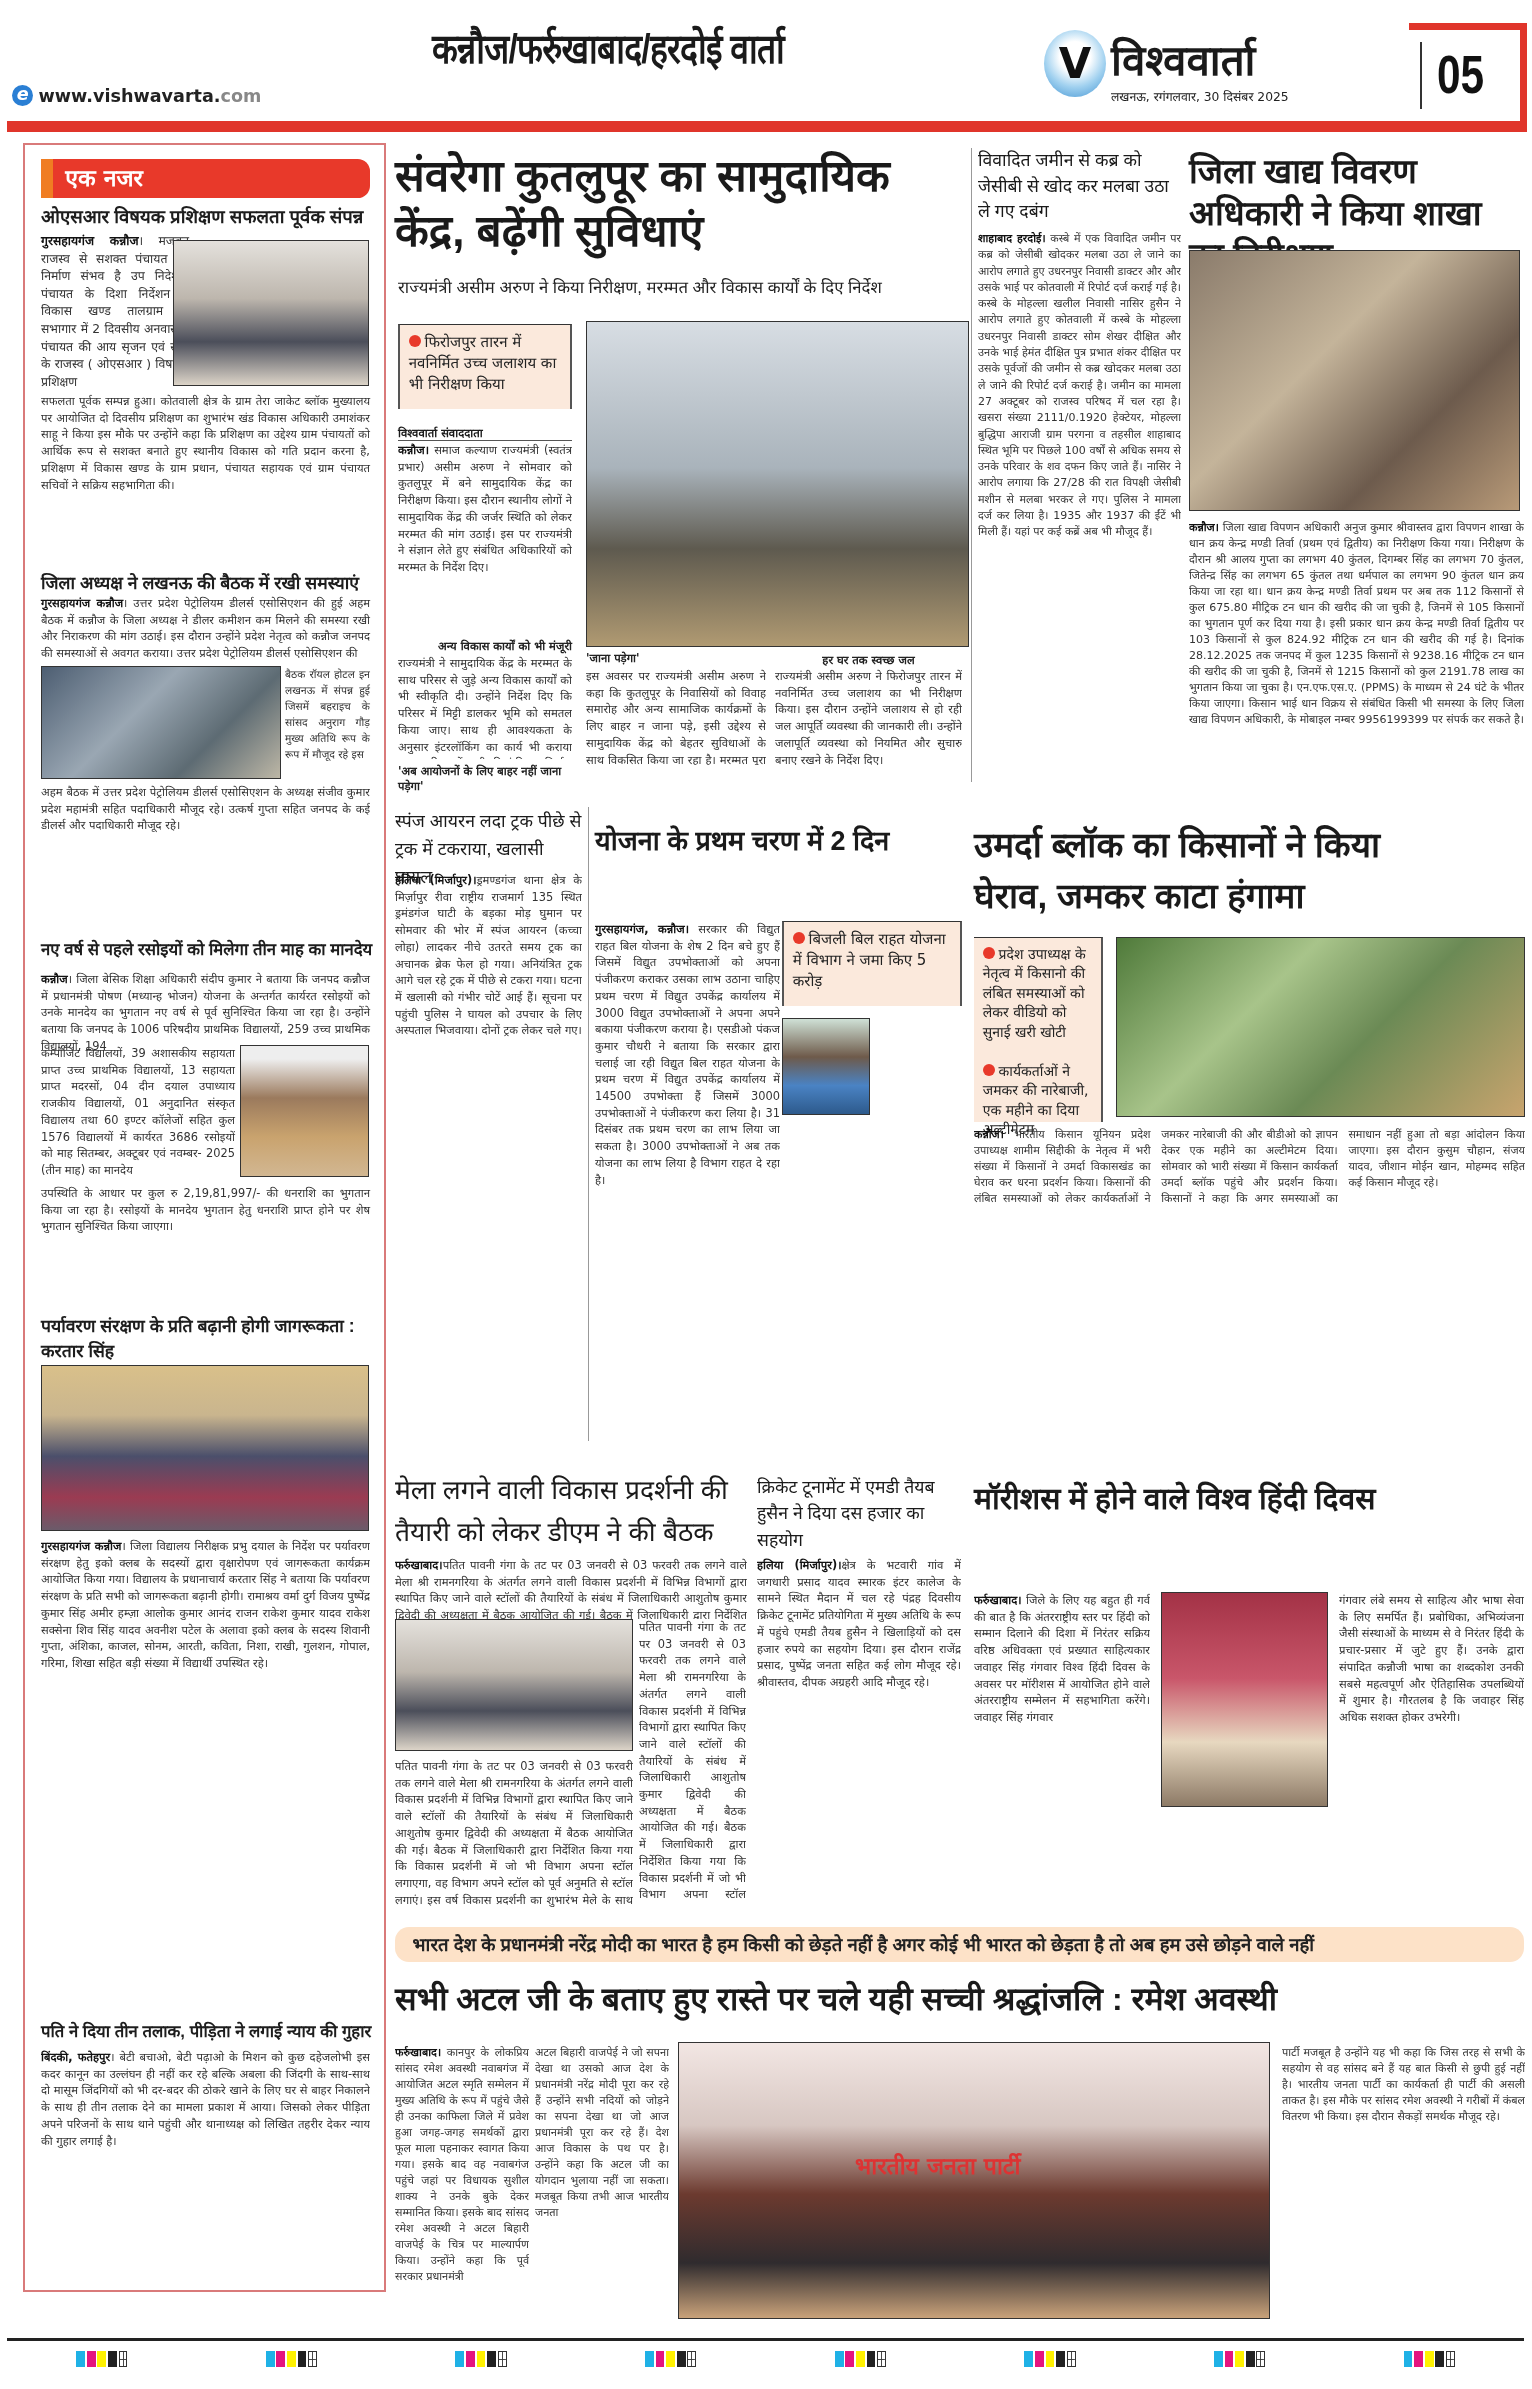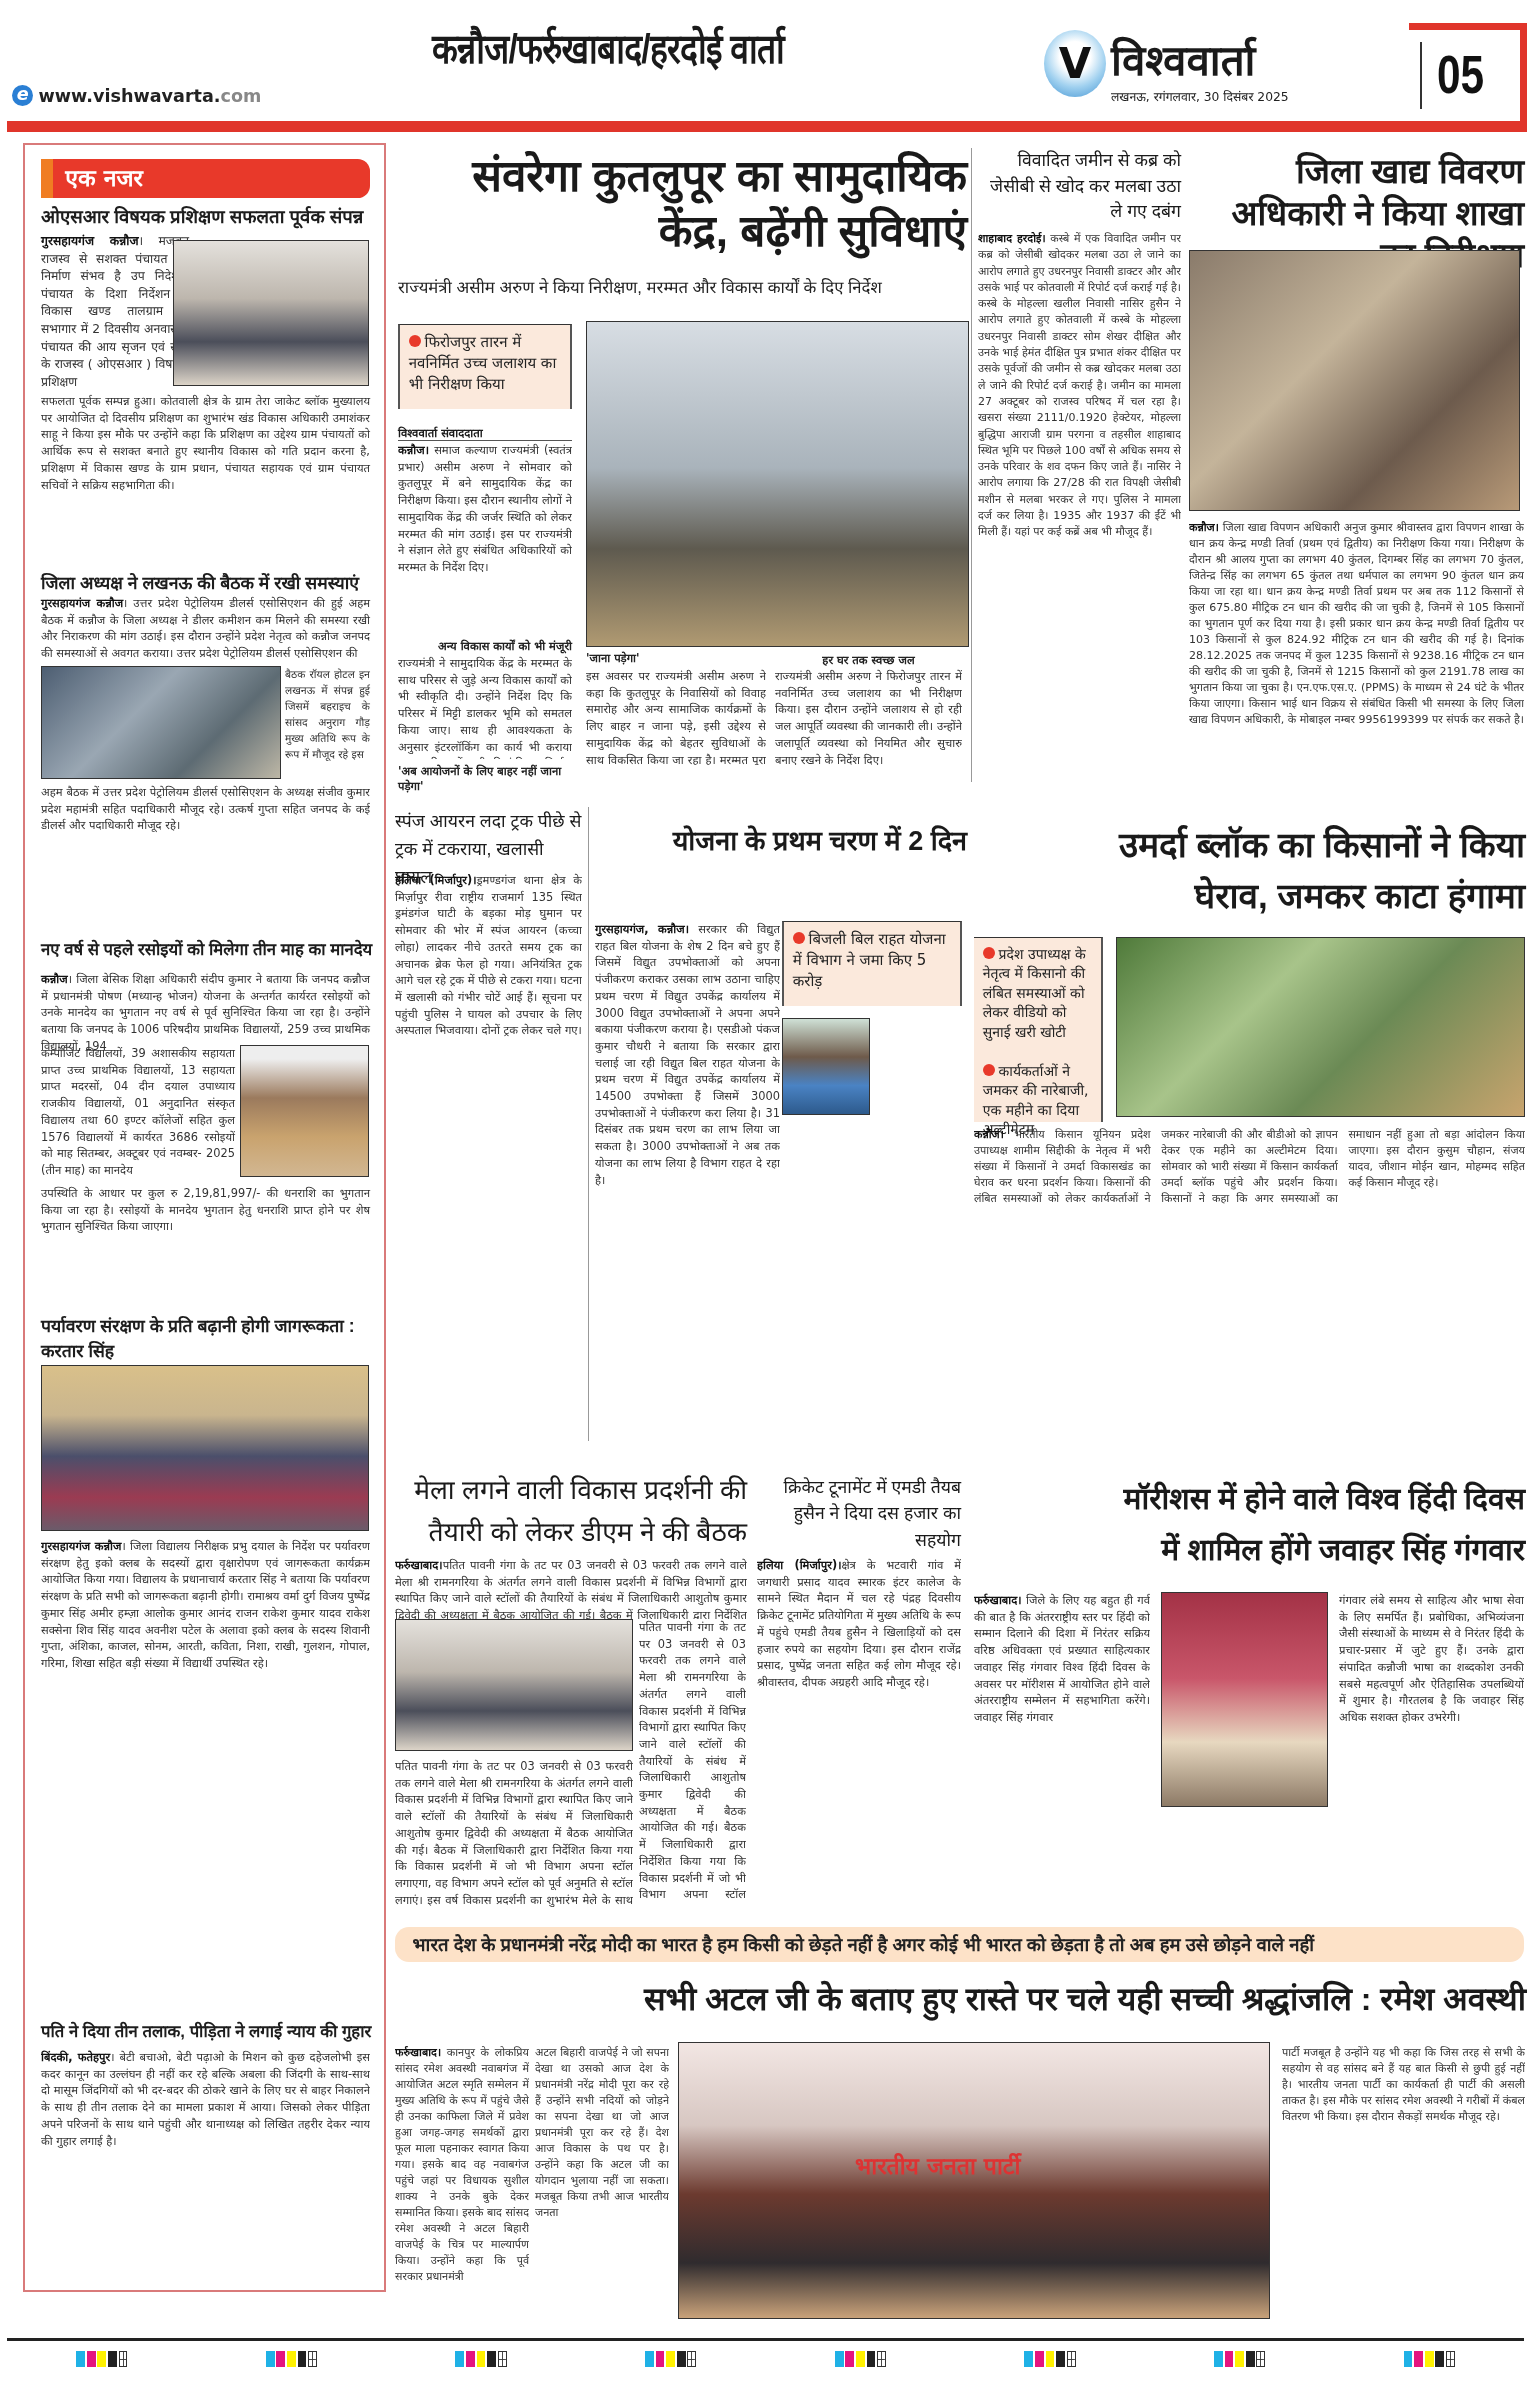--- a/index.html
+++ b/index.html
@@ -21,21 +21,21 @@
 .h-left{font-weight:bold;color:#1d1d1d;font-size:19.4px;line-height:25px;font-family:"Liberation Sans",sans-serif}
 .body{font-size:11.4px;line-height:16.7px;color:#333;text-align:justify}
 .body b{color:#111}
 .photo{background:linear-gradient(135deg,#8a7b6b,#c4b49a 40%,#6d5b4d 70%,#b89a78);border:1.8px solid #333}
 .photo.blue{background:linear-gradient(135deg,#4d5e72,#9aa7b3 40%,#5d6b73 70%,#bdb7a6)}
 .photo.green{background:linear-gradient(135deg,#4f7a3a,#a8c48a 35%,#6b8a55 60%,#c8a46e)}
 .photo.sky{background:linear-gradient(180deg,#d7dde3,#a9b3bb 45%,#5e5a4f 70%,#b09a72)}
 .photo.red{background:linear-gradient(180deg,#a33246,#c9566a 40%,#e7d8c0 70%,#8d7a66)}
 .photo.hall{background:linear-gradient(180deg,#e4e1dc,#bdb6ad 40%,#4b4e5a 70%,#dcd4c8)}
 .photo.stage{background:linear-gradient(180deg,#f2e6e3,#d7c7c2 30%,#6c3a2f 55%,#2f2b2e 80%,#c9a27a)}
-.big-h{font-weight:bold;color:#1a1a1a;font-family:"Liberation Sans",sans-serif;text-align:right}
+.big-h{font-weight:bold;color:#1a1a1a;font-family:"Liberation Sans",sans-serif;text-align:left}
 .sub{color:#222;font-family:"Liberation Sans",sans-serif}
 .hilite{background:#fbe9dc;border-left:2.6px solid #555;border-right:2.6px solid #555;padding:7px 8.8px;font-size:16.7px;line-height:23px;color:#222}
 .hilite .dot{display:inline-block;width:12.3px;height:12.3px;border-radius:50%;background:#e8392a;margin-right:3.5px}
 .quote-bar{left:395px;top:1927px;width:1129px;height:35px;background:#fde2c8;border-radius:14px;font-size:18.5px;font-weight:bold;color:#222;line-height:35px;padding-left:17.6px;font-family:"Liberation Sans",sans-serif}
 .bottom-rule{left:7px;top:2338px;width:1517px;height:2.6px;background:#222}
 .regbar{left:7px;top:2346px;width:1517px;height:26.4px;display:flex;justify-content:space-around;align-items:center}
 .reg{display:flex;gap:1.8px}
 .reg span{width:8.8px;height:16px;display:block}
 .reg .c{background:#1fb1e6}.reg .m{background:#e4157f}.reg .y{background:#fff200}.reg .k{background:#222}
 .reg .x{border:0.9px solid #333;background:linear-gradient(#333,#333) center/0.9px 100% no-repeat,linear-gradient(#333,#333) center/100% 0.9px no-repeat,#fff}
@@ -137,21 +137,20 @@
 <div class="abs body" style="left:395px;top:1557px;width:352px;height:62px;overflow:hidden"><b>फर्रुखाबाद।</b><span>पतित पावनी गंगा के तट पर 03 जनवरी से 03 फरवरी तक लगने वाले मेला श्री रामनगरिया के अंतर्गत लगने वाली विकास प्रदर्शनी में विभिन्न विभागों द्वारा स्थापित किए जाने वाले स्टॉलों की तैयारियों के संबंध में जिलाधिकारी आशुतोष कुमार द्विवेदी की अध्यक्षता में बैठक आयोजित की गई। बैठक में जिलाधिकारी द्वारा निर्देशित किया गया कि विकास प्रदर्शनी में जो भी विभाग अपना स्टॉल लगाएगा, वह विभाग अपने स्टॉल को पूर्व अनुमति से स्टॉल लगाएं। इस वर्ष विकास प्रदर्शनी का शुभारंभ मेले के साथ ही 03 जनवरी को किया जाएगा। बैठक में मुख्य विकास अधिकारी, अपर जिलाधिकारी (न्यायिक) सहित संबंधित विभागों के अधिकारी उपस्थित रहे।</span></div>
 <div class="abs photo hall" style="left:395px;top:1619px;width:238px;height:132px"></div>
 <div class="abs body" style="left:639px;top:1619px;width:107px;height:282px;overflow:hidden">पतित पावनी गंगा के तट पर 03 जनवरी से 03 फरवरी तक लगने वाले मेला श्री रामनगरिया के अंतर्गत लगने वाली विकास प्रदर्शनी में विभिन्न विभागों द्वारा स्थापित किए जाने वाले स्टॉलों की तैयारियों के संबंध में जिलाधिकारी आशुतोष कुमार द्विवेदी की अध्यक्षता में बैठक आयोजित की गई। बैठक में जिलाधिकारी द्वारा निर्देशित किया गया कि विकास प्रदर्शनी में जो भी विभाग अपना स्टॉल लगाएगा, वह विभाग अपने स्टॉल को पूर्व अनुमति से स्टॉल लगाएं। इस वर्ष विकास प्रदर्शनी का शुभारंभ मेले के साथ ही 03 जनवरी को किया जाएगा। बैठक में मुख्य विकास अधिकारी, अपर जिलाधिकारी (न्यायिक) सहित संबंधित विभागों के अधिकारी उपस्थित रहे।</div>
 <div class="abs body" style="left:395px;top:1758px;width:238px;height:150px;overflow:hidden">पतित पावनी गंगा के तट पर 03 जनवरी से 03 फरवरी तक लगने वाले मेला श्री रामनगरिया के अंतर्गत लगने वाली विकास प्रदर्शनी में विभिन्न विभागों द्वारा स्थापित किए जाने वाले स्टॉलों की तैयारियों के संबंध में जिलाधिकारी आशुतोष कुमार द्विवेदी की अध्यक्षता में बैठक आयोजित की गई। बैठक में जिलाधिकारी द्वारा निर्देशित किया गया कि विकास प्रदर्शनी में जो भी विभाग अपना स्टॉल लगाएगा, वह विभाग अपने स्टॉल को पूर्व अनुमति से स्टॉल लगाएं। इस वर्ष विकास प्रदर्शनी का शुभारंभ मेले के साथ ही 03 जनवरी को किया जाएगा। बैठक में मुख्य विकास अधिकारी, अपर जिलाधिकारी (न्यायिक) सहित संबंधित विभागों के अधिकारी उपस्थित रहे।</div>
 
 <div class="abs big-h" style="left:757px;top:1474px;width:204px;font-size:17.6px;line-height:26.4px;font-weight:normal">क्रिकेट टूनामेंट में एमडी तैयब हुसैन ने दिया दस हजार का सहयोग</div>
 <div class="abs body" style="left:757px;top:1557px;width:204px;height:352px;overflow:hidden"><b>हलिया (मिर्जापुर)।</b><span>क्षेत्र के भटवारी गांव में जगधारी प्रसाद यादव स्मारक इंटर कालेज के सामने स्थित मैदान में चल रहे पंद्रह दिवसीय क्रिकेट टूनामेंट प्रतियोगिता में मुख्य अतिथि के रूप में पहुंचे एमडी तैयब हुसैन ने खिलाड़ियों को दस हजार रुपये का सहयोग दिया। इस दौरान राजेंद्र प्रसाद, पुष्पेंद्र जनता सहित कई लोग मौजूद रहे। श्रीवास्तव, दीपक अग्रहरी आदि मौजूद रहे।</span></div>
 
 <div class="abs big-h" style="left:974px;top:1473px;width:551px;font-size:30px;line-height:51px">
   <div>मॉरीशस में होने वाले विश्व हिंदी दिवस</div>
-  <div>में शामिल होंगे जवाहर सिंह गंगवार</div>
 </div>
 <div class="abs body" style="left:974px;top:1592px;width:176px;height:317px;overflow:hidden"><b>फर्रुखाबाद।</b> <span>जिले के लिए यह बहुत ही गर्व की बात है कि अंतरराष्ट्रीय स्तर पर हिंदी को सम्मान दिलाने की दिशा में निरंतर सक्रिय वरिष्ठ अधिवक्ता एवं प्रख्यात साहित्यकार जवाहर सिंह गंगवार विश्व हिंदी दिवस के अवसर पर मॉरीशस में आयोजित होने वाले अंतरराष्ट्रीय सम्मेलन में सहभागिता करेंगे। जवाहर सिंह गंगवार</span></div>
 <div class="abs photo red" style="left:1161px;top:1592px;width:167px;height:215px"></div>
 <div class="abs body" style="left:1339px;top:1592px;width:185px;height:317px;overflow:hidden">गंगवार लंबे समय से साहित्य और भाषा सेवा के लिए समर्पित हैं। प्रबोधिका, अभिव्यंजना जैसी संस्थाओं के माध्यम से वे निरंतर हिंदी के प्रचार-प्रसार में जुटे हुए हैं। उनके द्वारा संपादित कन्नौजी भाषा का शब्दकोश उनकी सबसे महत्वपूर्ण और ऐतिहासिक उपलब्धियों में शुमार है। गौरतलब है कि जवाहर सिंह अधिक सशक्त होकर उभरेगी।</div>
 
 <div class="abs quote-bar">भारत देश के प्रधानमंत्री नरेंद्र मोदी का भारत है हम किसी को छेड़ते नहीं है अगर कोई भी भारत को छेड़ता है तो अब हम उसे छोड़ने वाले नहीं</div>
 
 <div class="abs big-h" style="left:395px;top:1978px;width:1131px;font-size:32px;line-height:42px">सभी अटल जी के बताए हुए रास्ते पर चले यही सच्ची श्रद्धांजलि : रमेश अवस्थी</div>
 <div class="abs body" style="left:395px;top:2045px;width:134px;height:273px;overflow:hidden;font-size:11px;line-height:16px"><b>फर्रुखाबाद।</b> <span>कानपुर के लोकप्रिय सांसद रमेश अवस्थी नवाबगंज में आयोजित अटल स्मृति सम्मेलन में मुख्य अतिथि के रूप में पहुंचे जैसे ही उनका काफिला जिले में प्रवेश हुआ जगह-जगह समर्थकों द्वारा फूल माला पहनाकर स्वागत किया गया। इसके बाद वह नवाबगंज पहुंचे जहां पर विधायक सुशील शाक्य ने उनके बुके देकर सम्मानित किया। इसके बाद सांसद रमेश अवस्थी ने अटल बिहारी वाजपेई के चित्र पर माल्यार्पण किया। उन्होंने कहा कि पूर्व सरकार प्रधानमंत्री</span></div>
 <div class="abs body" style="left:535px;top:2045px;width:134px;height:273px;overflow:hidden;font-size:11px;line-height:16px">अटल बिहारी वाजपेई ने जो सपना देखा था उसको आज देश के प्रधानमंत्री नरेंद्र मोदी पूरा कर रहे हैं उन्होंने सभी नदियों को जोड़ने का सपना देखा था जो आज प्रधानमंत्री पूरा कर रहे हैं। देश आज विकास के पथ पर है। उन्होंने कहा कि अटल जी का योगदान भुलाया नहीं जा सकता। मजबूत किया तभी आज भारतीय जनता</div>

